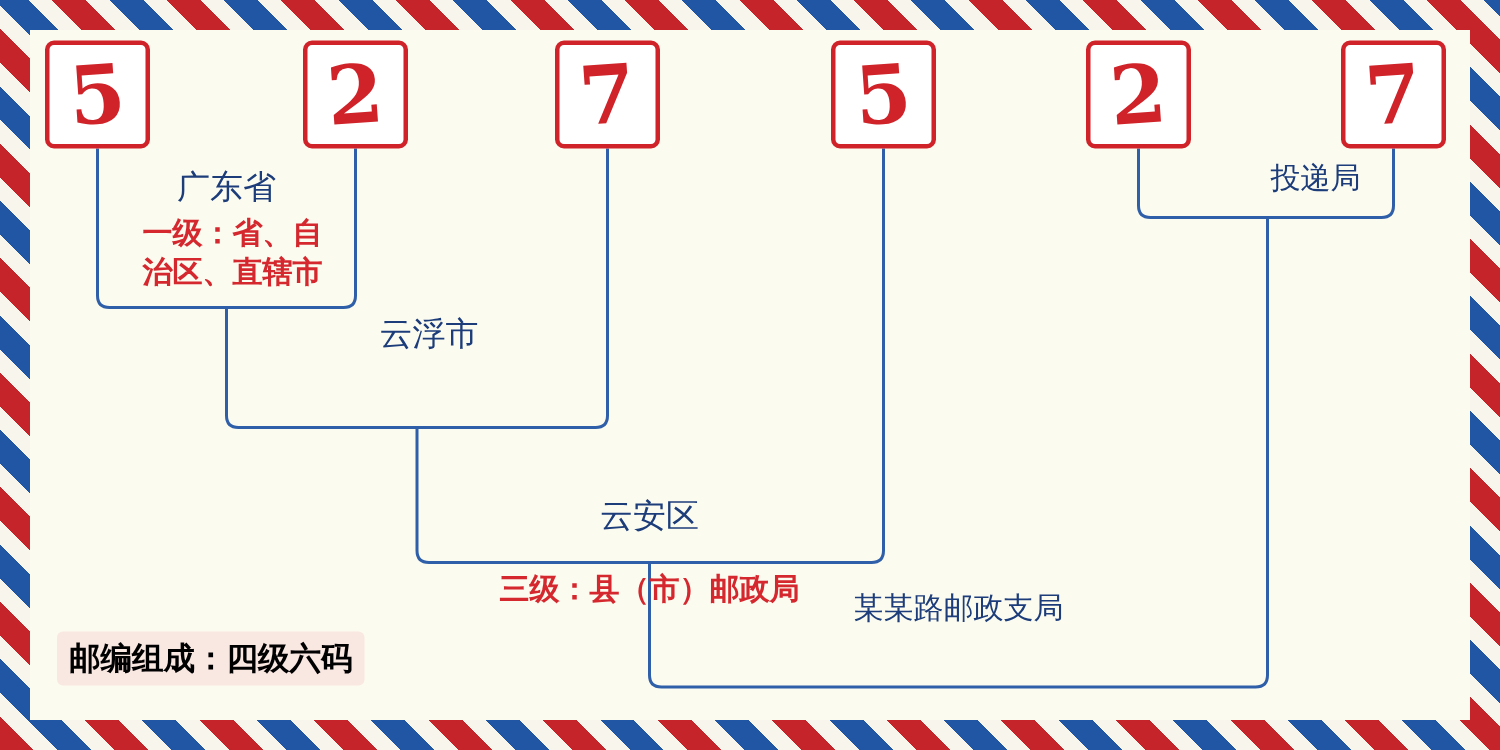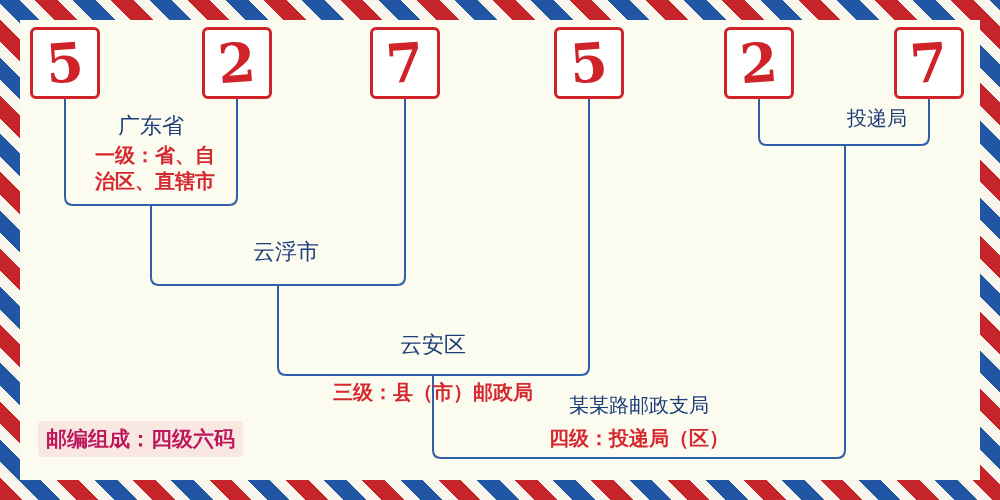--- a/index.html
+++ b/index.html
@@ -68,32 +68,32 @@
     font-size: 22px;
   }
   .lvl-desc {
     color: #d4282e;
     font-weight: bold;
     font-size: 20px;
   }
   .l1-name { left: 151px; top: 114px; }
   .l1-desc1 { left: 155px; top: 144px; }
   .l1-desc2 { left: 155px; top: 170px; }
-  .l2-name { left: 286px; top: 240px; }
+  .l2-name { left: 286px; top: 212px; }
   .l2-desc { left: 286px; top: 258px; }
   .l3-name { left: 433px; top: 318px; margin-top: 15px; }
   .l3-desc { left: 433px; top: 347px; margin-top: 34px; }
   .l4-name { left: 639px; top: 394px; font-size: 20px; }
   .l4-desc { left: 639px; top: 427px; }
   .l5-name { left: 844px; top: 107px; font-size: 20px; margin-left: 33px; }
 
   .footer-note {
     position: absolute;
     left: 38px; top: 421px;
-    color: #be185d;
+    color: #000000;
     font-weight: bold;
     font-size: 21px;
     background: #f9e7e2;
     padding: 4px 8px;
     border-radius: 4px;
     z-index: 2;
     white-space: nowrap;
   }
 </style>
 </head>
@@ -134,18 +134,17 @@
   <div class="label lvl-name l1-name">广东省</div>
   <div class="label lvl-desc l1-desc2">治区、直辖市</div>
   <div class="label lvl-desc l1-desc1">一级：省、自</div>
 
   <div class="label lvl-name l2-name">云浮市</div>
 
   <div class="label lvl-name l3-name">云安区</div>
   <div class="label lvl-desc l3-desc">三级：县（市）邮政局</div>
 
   <div class="label lvl-name l4-name">某某路邮政支局</div>
-  <div class="label lvl-desc l4-desc">四级：投递局（区）</div>
 
   <div class="label lvl-name l5-name">投递局</div>
 
   <div class="footer-note">邮编组成：四级六码</div>
 </div>
 
 </body></html>

